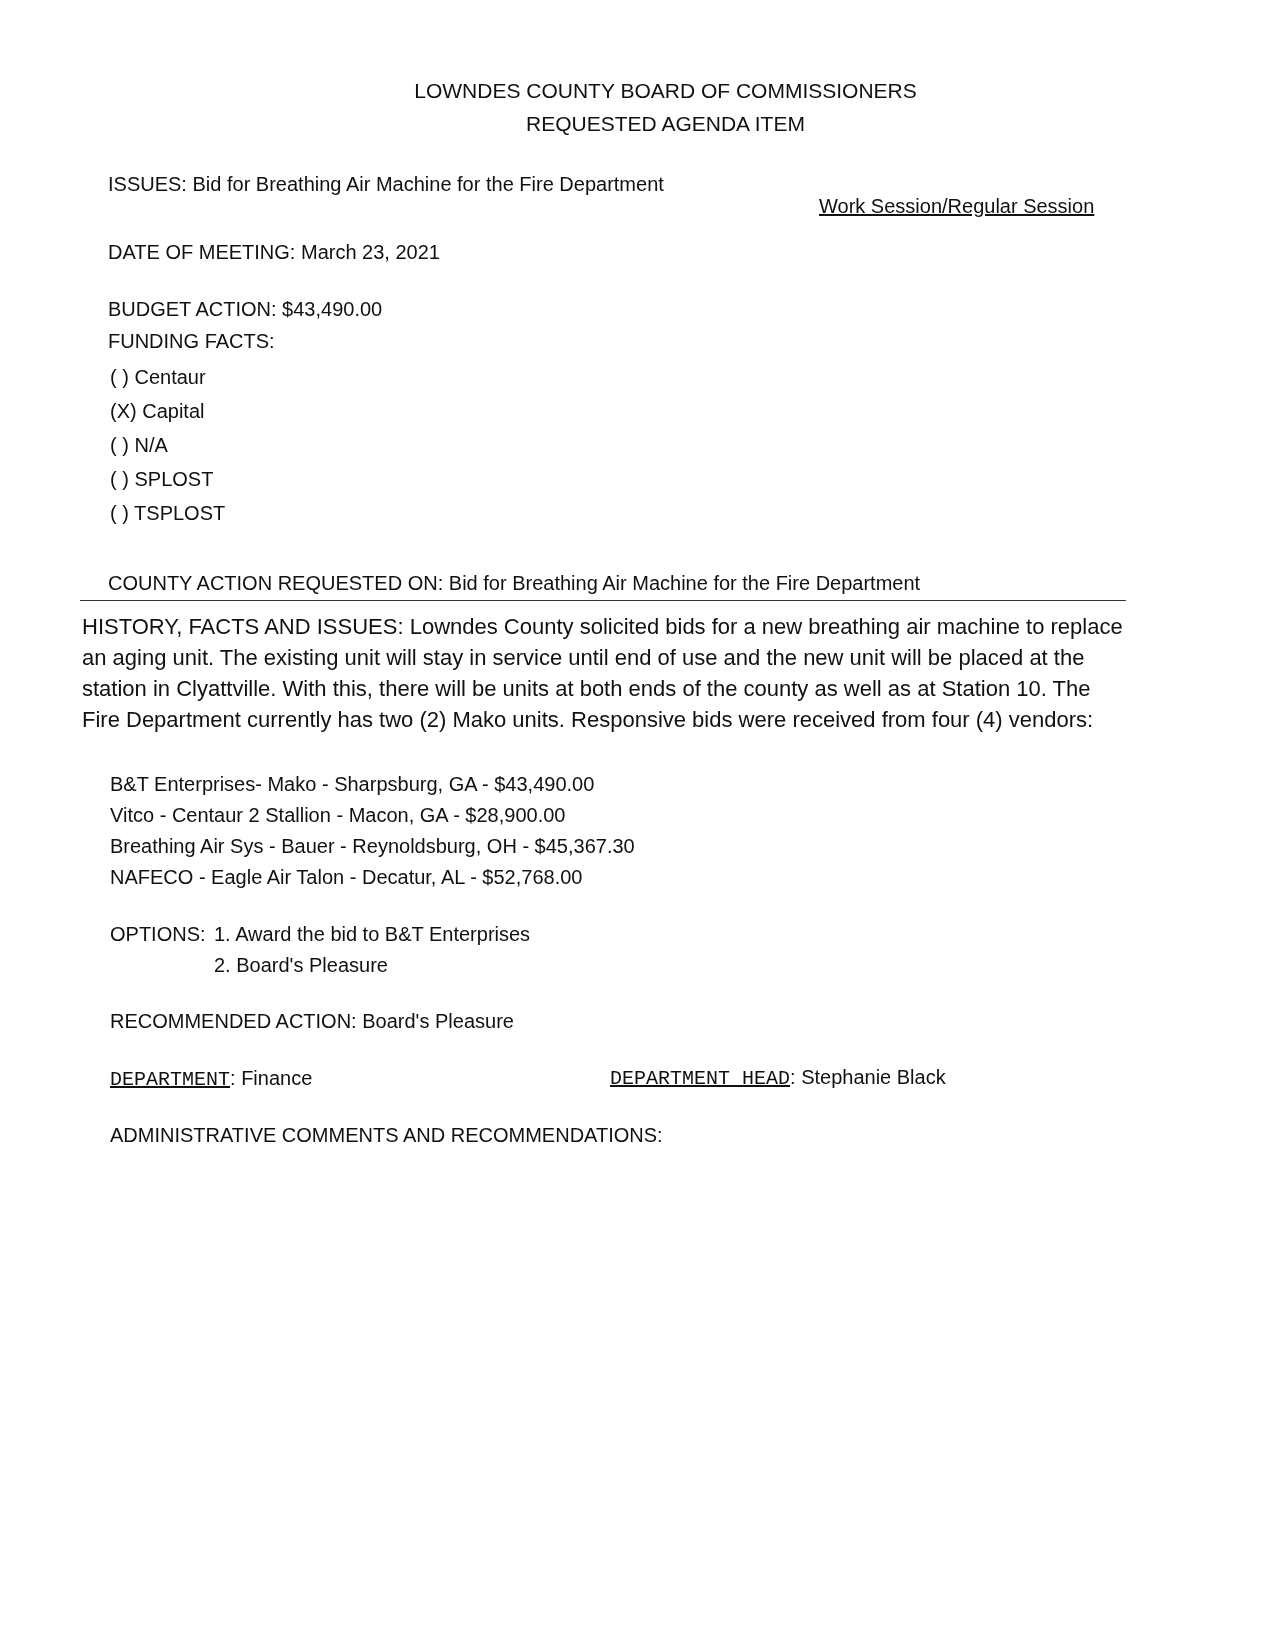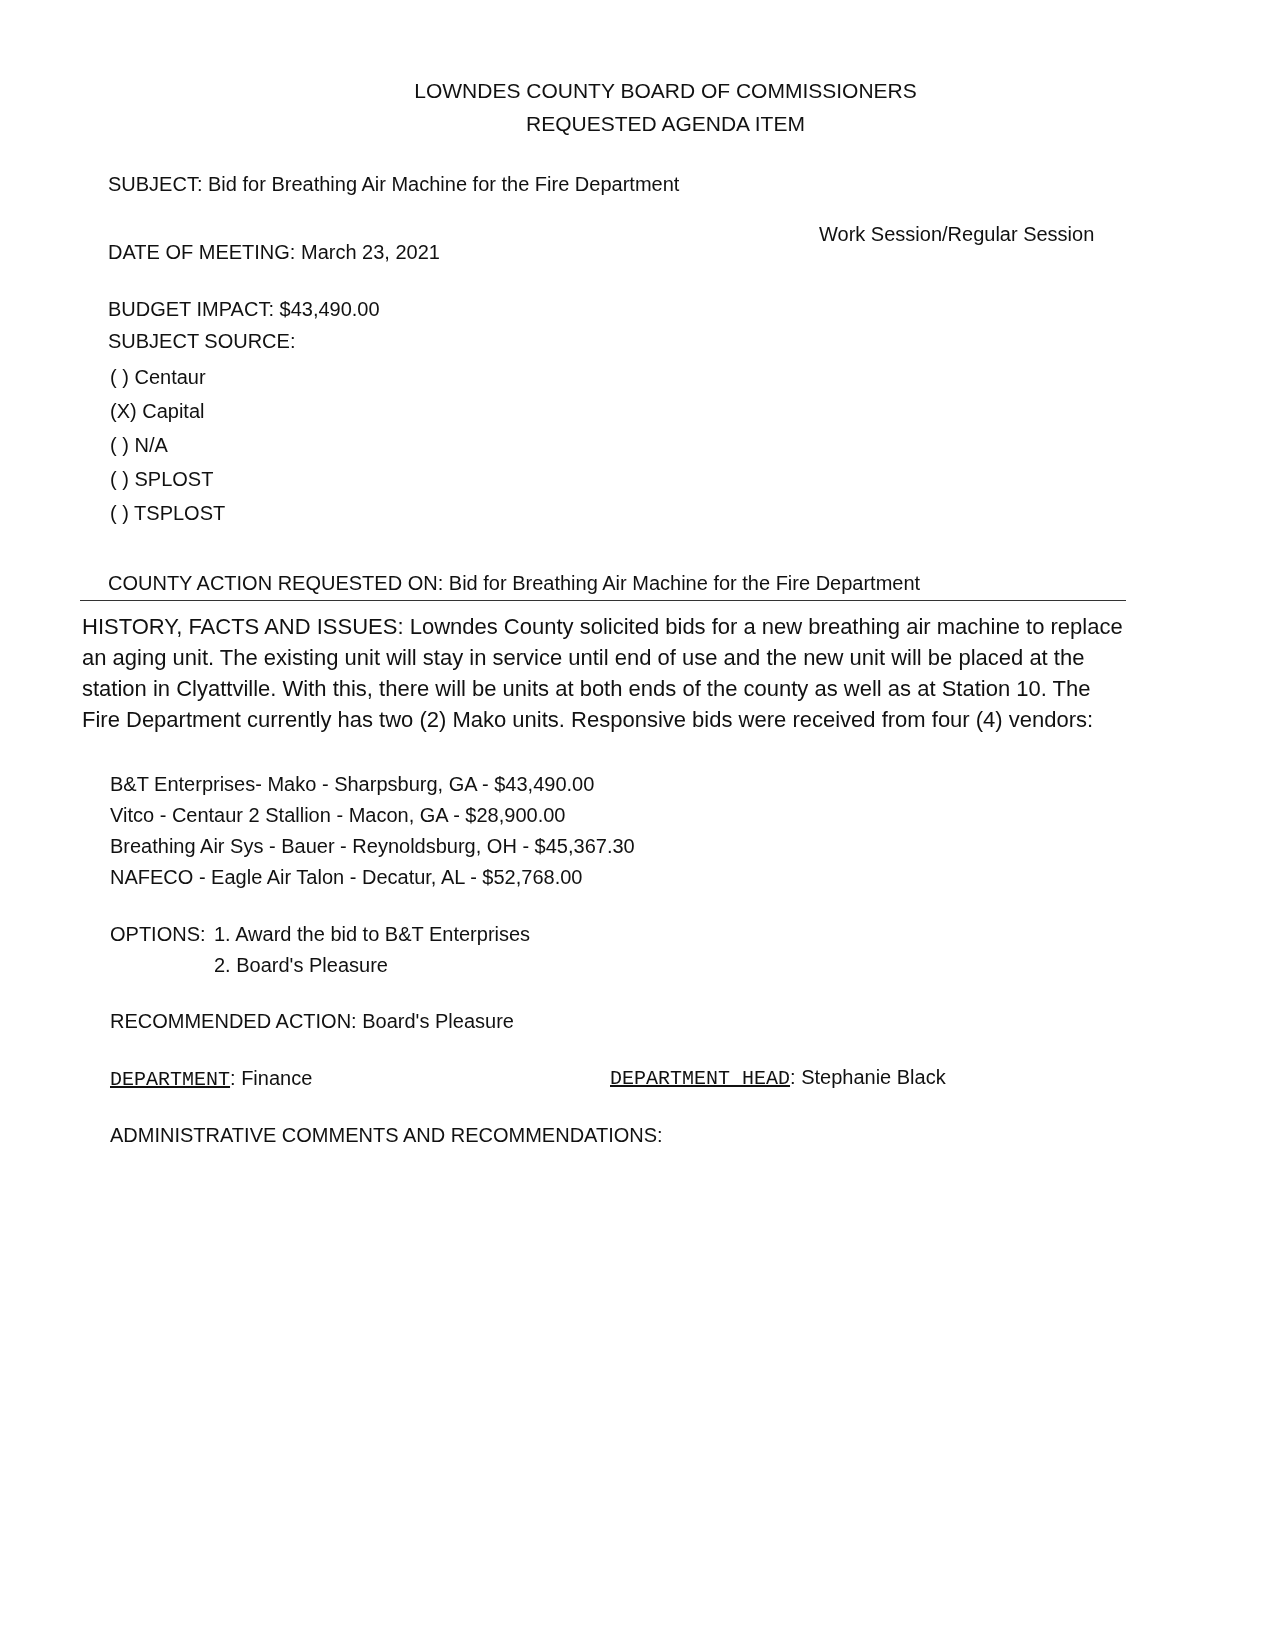--- a/index.html
+++ b/index.html
@@ -13,36 +13,36 @@
 </style>
 </head>
 <body>
 
 <div>
 
   <div class="abs title" style="top:80px;">LOWNDES COUNTY BOARD OF COMMISSIONERS</div>
   <div class="abs title" style="top:113px;">REQUESTED AGENDA ITEM</div>
 
   <div class="abs" style="left:80px; top:174px;">
-    <span>SUBJECT:</span>
+    <span>ISSUES:</span>
     <span>Bid for Breathing Air Machine for the Fire Department</span>
   </div>
 
-  <div class="abs" style="left:791px; top:224px;">Work Session/Regular Session</div>
+  <div class="abs" style="left:791px; top:196px;text-decoration:underline;">Work Session/Regular Session</div>
 
   <div class="abs" style="left:80px; top:242px;">
     <span>DATE OF MEETING:</span>
     <span>March 23, 2021</span>
   </div>
 
   <div class="abs" style="left:80px; top:299px;">
-    <span>BUDGET IMPACT:</span>
+    <span>BUDGET ACTION:</span>
     <span>$43,490.00</span>
   </div>
-  <div class="abs" style="left:80px; top:331px;">SUBJECT SOURCE:</div>
+  <div class="abs" style="left:80px; top:331px;">FUNDING FACTS:</div>
 
   <div class="abs" style="left:82px; top:367px;">
     <span>(  )</span>
     <span>Centaur</span>
   </div>
   <div class="abs" style="left:82px; top:401px;">
     <span>(X)</span>
     <span>Capital</span>
   </div>
   <div class="abs" style="left:82px; top:435px;">

